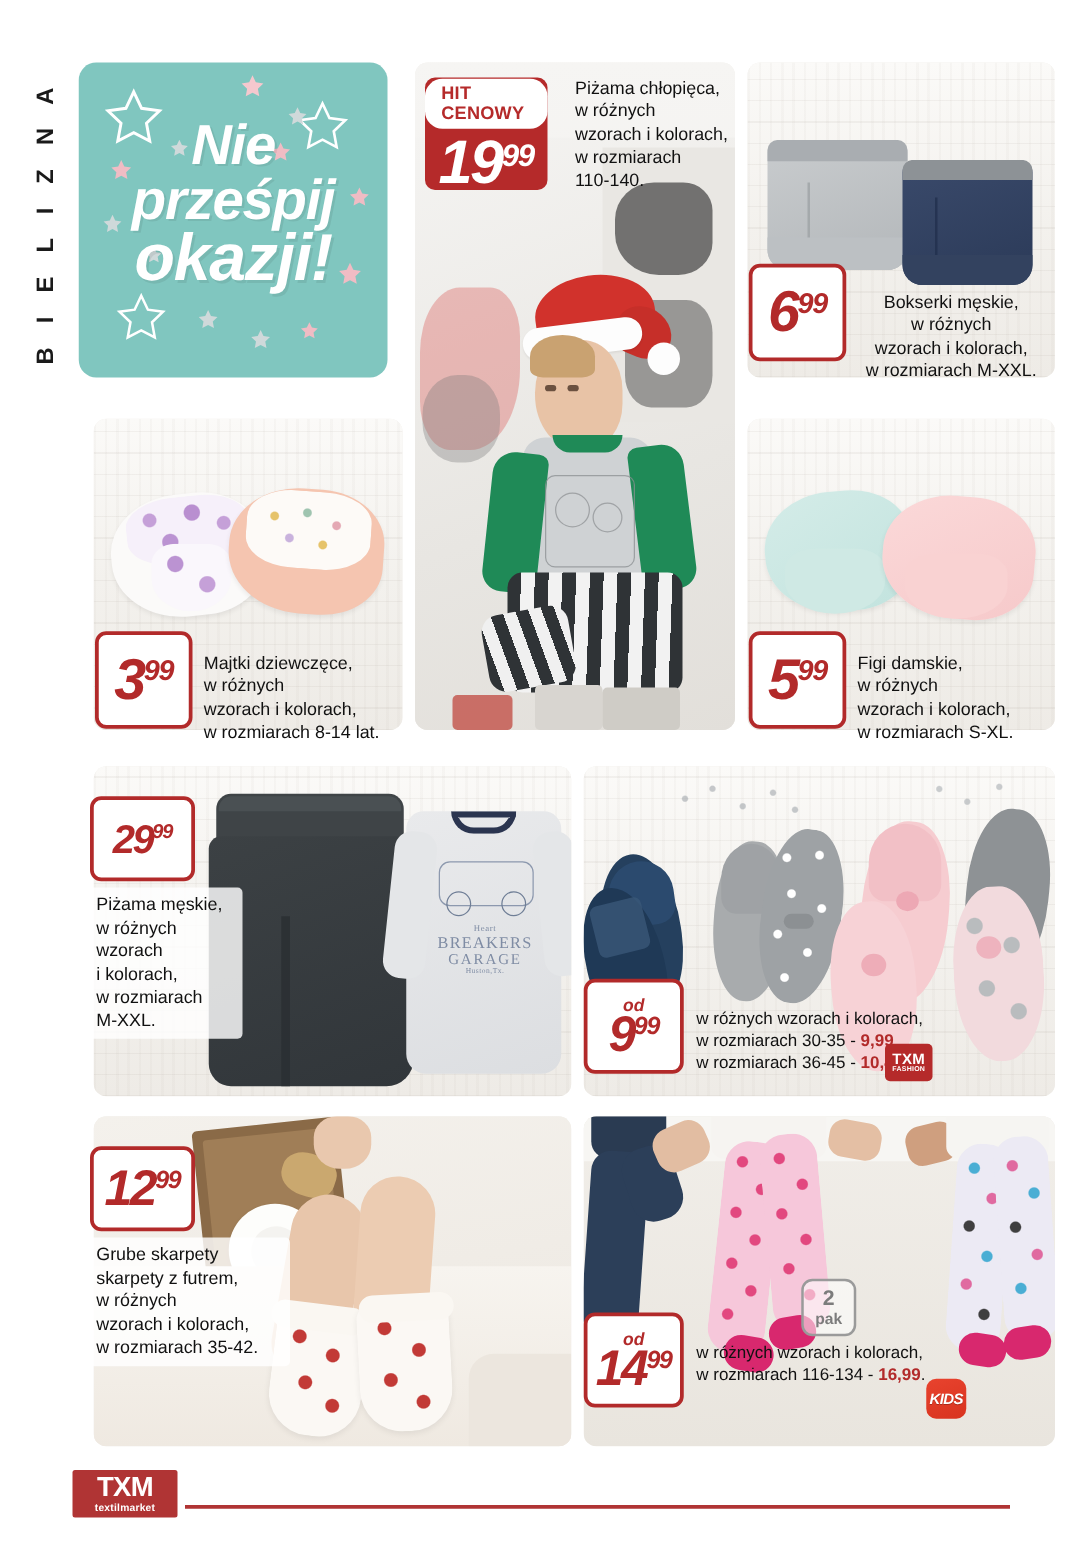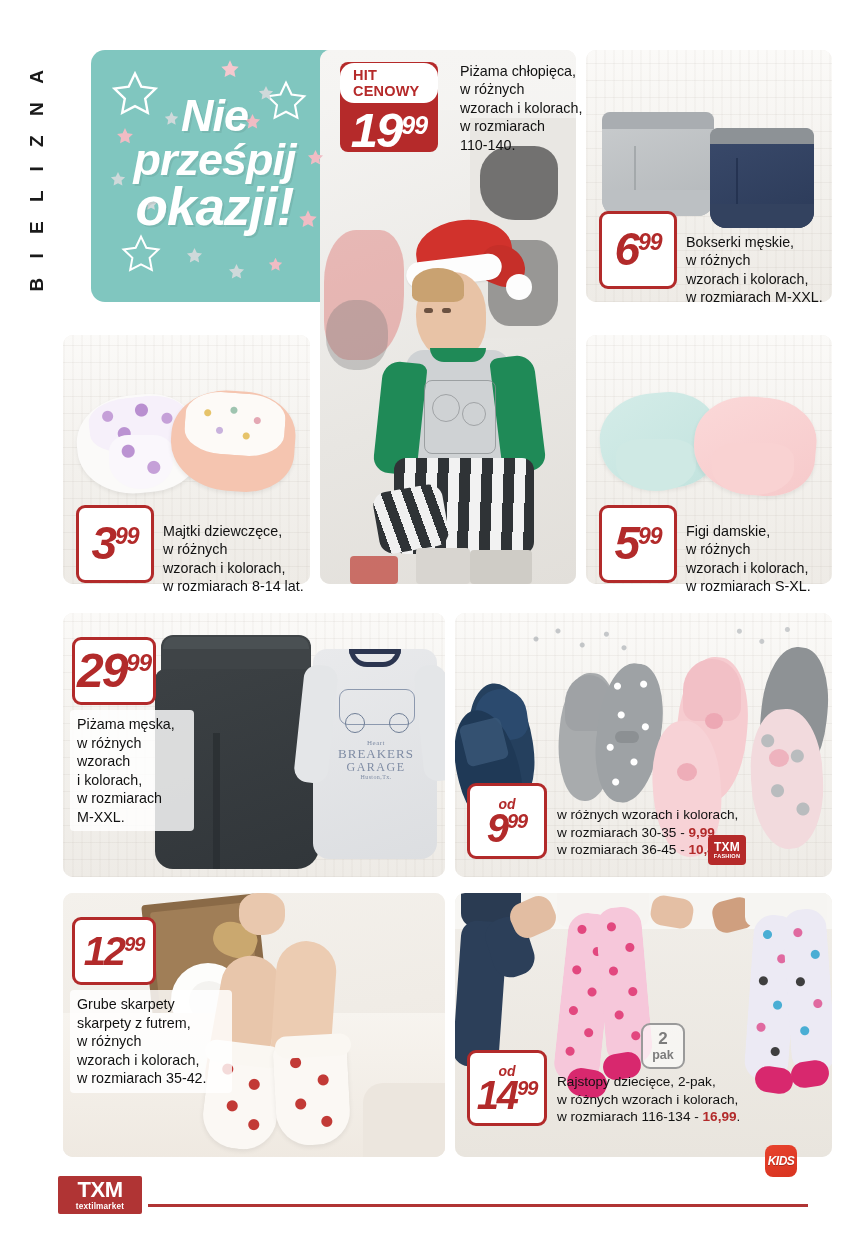--- a/index.html
+++ b/index.html
@@ -18,36 +18,36 @@
     display:flex;align-items:center;justify-content:center;
   }
   .vertical-label span{
     writing-mode:vertical-rl;transform:rotate(180deg);
     font-size:19px;font-weight:700;letter-spacing:7px;color:#1a1a1a;
   }
 
   
   .promo{
     position:absolute;left:63px;top:50px;width:247px;height:252px;
-    background:#80c6bf;border-radius:14px;overflow:hidden;margin-left:28px;
+    background:#80c6bf;border-radius:14px;overflow:hidden;
   }
   .promo .hl{
     position:absolute;left:0;right:0;top:44px;
     text-align:center;color:#fff;z-index:3;
     font-weight:700;font-style:italic;line-height:0.97;
     text-shadow:2px 2px 0 rgba(0,0,0,.07);
   }
   .promo .l1{font-size:45px;letter-spacing:-1px;}
   .promo .l2{font-size:45px;letter-spacing:-1px;}
   .promo .l3{font-size:53px;letter-spacing:-1px;}
   .star{position:absolute;z-index:1;}
   .star svg{display:block;}
 
   
-  .panel{position:absolute;border-radius:10px;overflow:hidden;background:#f2f0ec;}
+  .panel{position:absolute;border-radius:10px;overflow:hidden;background:#f2f0ec;margin-left:12px;}
   .wood{
     position:absolute;inset:0;
     background:
       repeating-linear-gradient(0deg, rgba(160,150,140,.10) 0 1px, rgba(0,0,0,0) 1px 17px),
       repeating-linear-gradient(90deg, rgba(170,160,150,.06) 0 2px, rgba(0,0,0,0) 2px 9px),
       linear-gradient(180deg,#fbfaf8 0%,#f3f1ed 52%,#eeebe6 100%);
   }
   .wood.warm{
     background:
       repeating-linear-gradient(0deg, rgba(150,140,130,.09) 0 1px, rgba(0,0,0,0) 1px 20px),
@@ -297,21 +297,21 @@
     <div class="sh" style="left:124px;top:78px;width:104px;height:16px;background:#8d9296;border-radius:8px 8px 0 0;"></div>
     <div class="sh" style="left:150px;top:108px;width:2px;height:52px;background:#243250;opacity:.9;"></div>
     <div class="sh" style="left:124px;top:154px;width:104px;height:24px;background:#33425f;border-radius:0 0 16px 16px;"></div>
   </div>
   <div class="tag" style="left:599px;top:211px;width:78px;height:78px;">
     <div class="price" style="font-size:46px;">
       <span class="int">6</span>
       <span class="dec">99</span>
     </div>
   </div>
-  <div class="desc" style="left:686px;top:233px;width:150px;">
+  <div class="desc" style="left:686px;top:233px;width:150px;text-align:center;">
     <div>Bokserki męskie,</div>
     <div>w różnych</div>
     <div>wzorach i kolorach,</div>
     <div>w rozmiarach M-XXL.</div>
   </div>
 
   <div class="panel" style="left:63px;top:335px;width:247px;height:249px;">
     <div class="wood"></div>
     <div class="sh" style="left:14px;top:60px;width:122px;height:98px;background:#fbfaf9;border-radius:46% 42% 40% 48%;transform:rotate(-6deg);box-shadow:0 2px 4px rgba(0,0,0,.07);"></div>
     <div class="sh" style="left:26px;top:62px;width:98px;height:54px;border-radius:40%;background:
@@ -383,27 +383,27 @@
     <div class="sh" style="left:282px;top:100px;width:18px;height:18px;border:1.5px solid #6f7e96;border-radius:50%;"></div>
     <div class="sh" style="left:326px;top:100px;width:18px;height:18px;border:1.5px solid #6f7e96;border-radius:50%;"></div>
     <div class="sh" style="left:272px;top:124px;width:82px;height:46px;display:flex;flex-direction:column;align-items:center;justify-content:center;color:#7f8ca4;font-family:'Liberation Serif',serif;line-height:1.05;">
       <div style="font-size:7px;letter-spacing:.5px;">Heart</div>
       <div style="font-size:13px;letter-spacing:1px;">BREAKERS</div>
       <div style="font-size:12px;letter-spacing:1.5px;">GARAGE</div>
       <div style="font-size:6px;letter-spacing:.4px;">Huston,Tx.</div>
     </div>
   </div>
   <div class="tag" style="left:72px;top:637px;width:84px;height:68px;">
-    <div class="price" style="font-size:48px;font-style:italic;">
+    <div class="price" style="font-size:32px;font-style:italic;">
       <span class="int">29</span>
       <span class="dec">99</span>
     </div>
   </div>
   <div class="desc-box" style="left:70px;top:710px;width:110px;">
-    <div>Piżama męska,</div>
+    <div>Piżama męskie,</div>
     <div>w różnych</div>
     <div>wzorach</div>
     <div>i kolorach,</div>
     <div>w rozmiarach</div>
     <div>M-XXL.</div>
   </div>
 
   <div class="panel" style="left:455px;top:613px;width:377px;height:264px;">
     <div class="wood"></div>
 
@@ -579,27 +579,26 @@
   <div class="tag" style="left:467px;top:1050px;width:80px;height:76px;">
     <div class="tag-inner">
       <div class="od">od</div>
       <div class="price" style="font-size:40px;">
         <span class="int">14</span>
         <span class="dec">99</span>
       </div>
     </div>
   </div>
   <div class="desc sm" style="left:557px;top:1073px;width:280px;">
-    <div>Rajstopy dziecięce, 2-pak,</div>
     <div>w różnych wzorach i kolorach,</div>
     <div>
       <span>w rozmiarach 116-134 - </span><span class="redp">16,99</span><span>.</span>
     </div>
   </div>
-  <div class="txm-kids" style="left:765px;top:1103px;margin-top:42px;">
+  <div class="txm-kids" style="left:741px;top:1103px;">
     <span class="kids">KIDS</span>
   </div>
 
   <div class="footer">
     <div class="logo">
       <div class="t1">TXM</div>
       <div class="t2">textilmarket</div>
     </div>
     <div class="rule"></div>
   </div>

